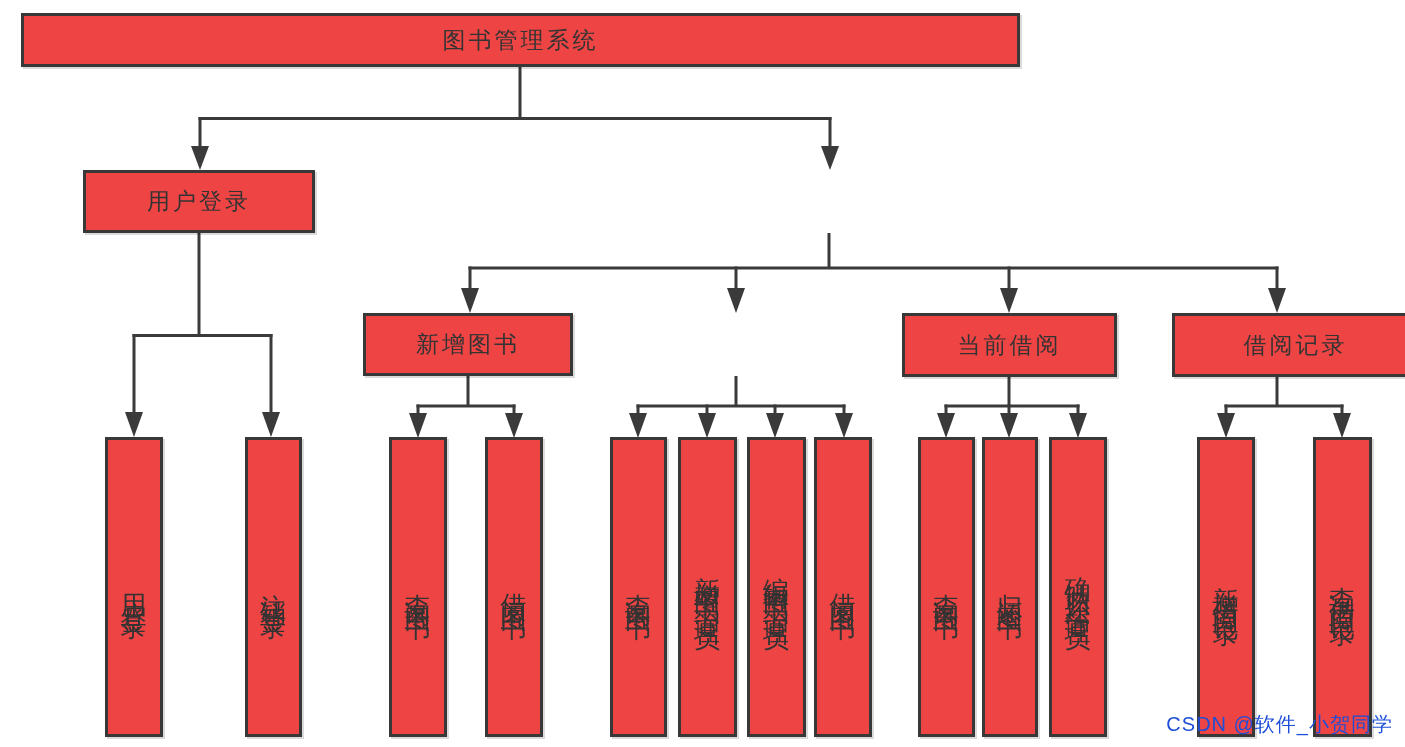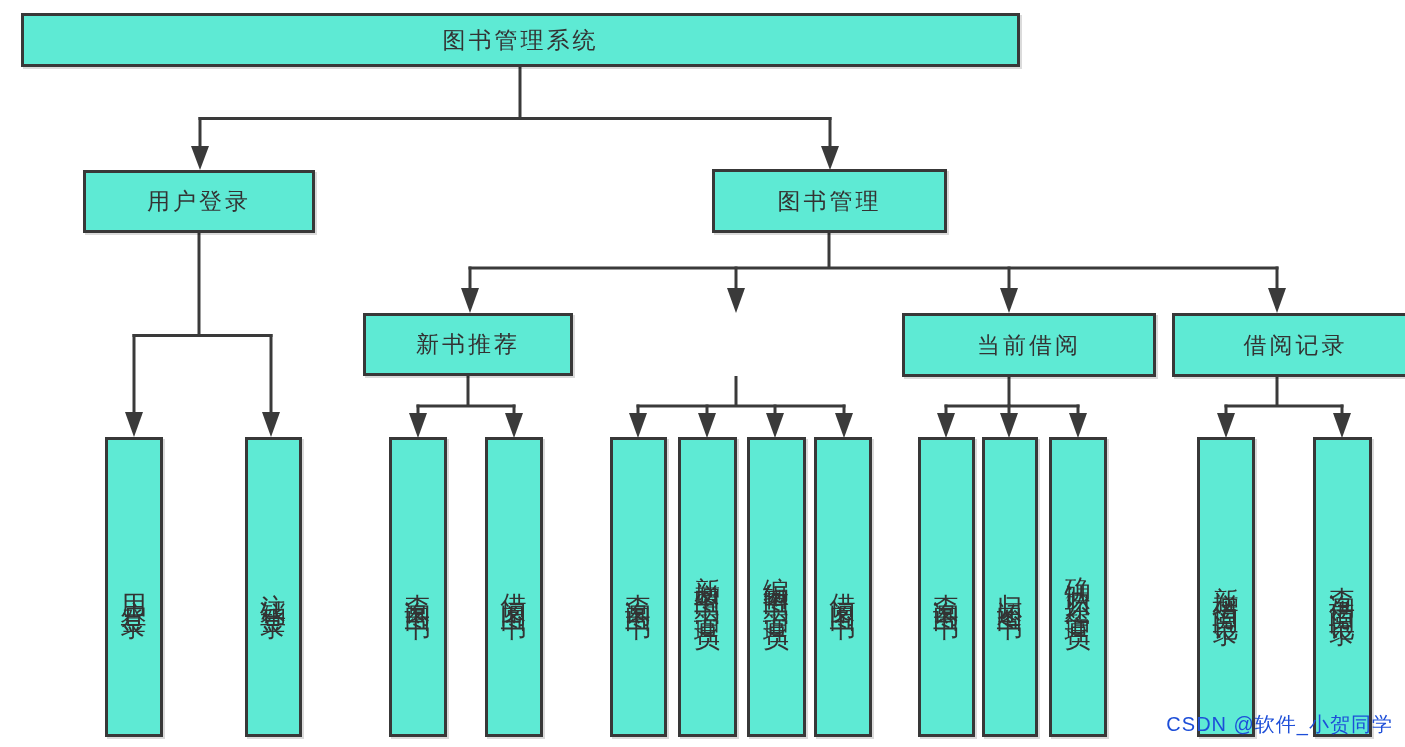--- a/index.html
+++ b/index.html
@@ -4,21 +4,21 @@
 <style>
   html,body{margin:0;padding:0;background:#fff;}
   .stage{
     position:relative;width:1405px;height:747px;background:#ffffff;overflow:hidden;
     font-family:"Liberation Sans","DejaVu Sans",sans-serif;color:#333333;
   }
   .connector-layer{position:absolute;left:0;top:0;z-index:1;}
   .connector-layer line{stroke:#3a3a3a;stroke-width:3;}
   .connector-layer polygon{fill:#3a3a3a;}
   .node{
-    position:absolute;box-sizing:border-box;background:#5eead4;
+    position:absolute;box-sizing:border-box;background:#ef4444;
     border:3px solid #383838;box-shadow:2px 2px 0 rgba(0,0,0,0.14);
     display:flex;align-items:center;justify-content:center;z-index:2;
   }
   .h-node{font-size:23px;letter-spacing:3px;white-space:nowrap;}
   .leaf{top:437px;height:300px;}
   .vtext{
     writing-mode:vertical-rl;text-orientation:mixed;
     font-size:26px;letter-spacing:7px;line-height:1;
   }
   .watermark{
@@ -93,28 +93,25 @@
     <polygon points="1333,413 1351,413 1342,438"></polygon>
   </svg>
 
   <div class="node h-node" style="left:21px;top:13px;width:999px;height:54px;">
     <span>图书管理系统</span>
   </div>
 
   <div class="node h-node" style="left:83px;top:170px;width:232px;height:63px;">
     <span>用户登录</span>
   </div>
-  <div class="node h-node" style="left:712px;top:169px;width:235px;height:64px;">
-    <span>图书管理</span>
-  </div>
 
   <div class="node h-node" style="left:363px;top:313px;width:210px;height:63px;">
-    <span>新书推荐</span>
+    <span>新增图书</span>
   </div>
-  <div class="node h-node" style="left:902px;top:313px;width:254px;height:64px;">
+  <div class="node h-node" style="left:902px;top:313px;width:215px;height:64px;">
     <span>当前借阅</span>
   </div>
   <div class="node h-node" style="left:1172px;top:313px;width:247px;height:64px;">
     <span>借阅记录</span>
   </div>
 
   <div class="node leaf" style="left:105px;width:58px;">
     <span class="vtext">用户登录</span>
   </div>
   <div class="node leaf" style="left:245px;width:57px;">

